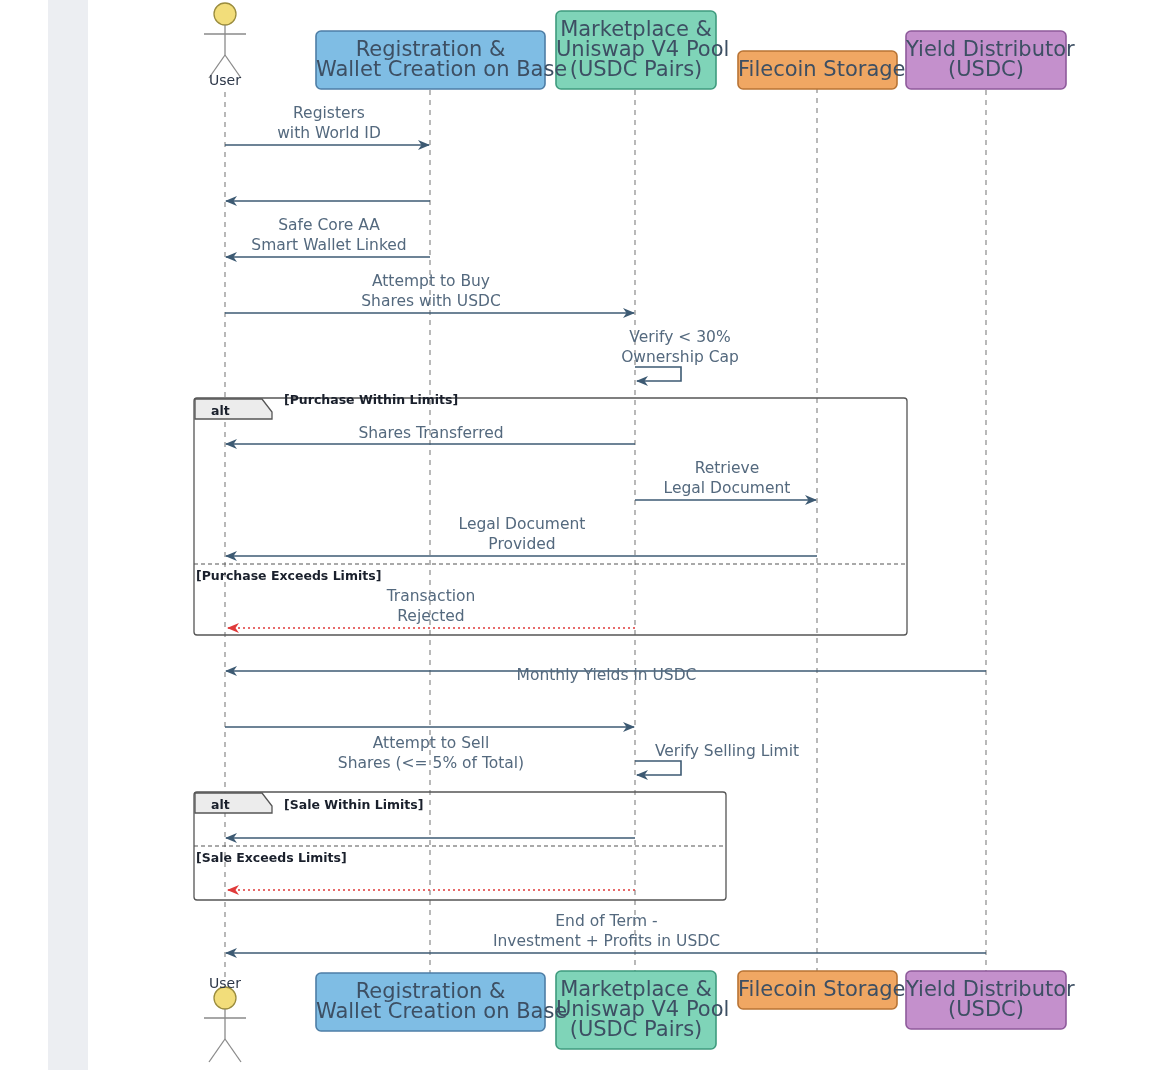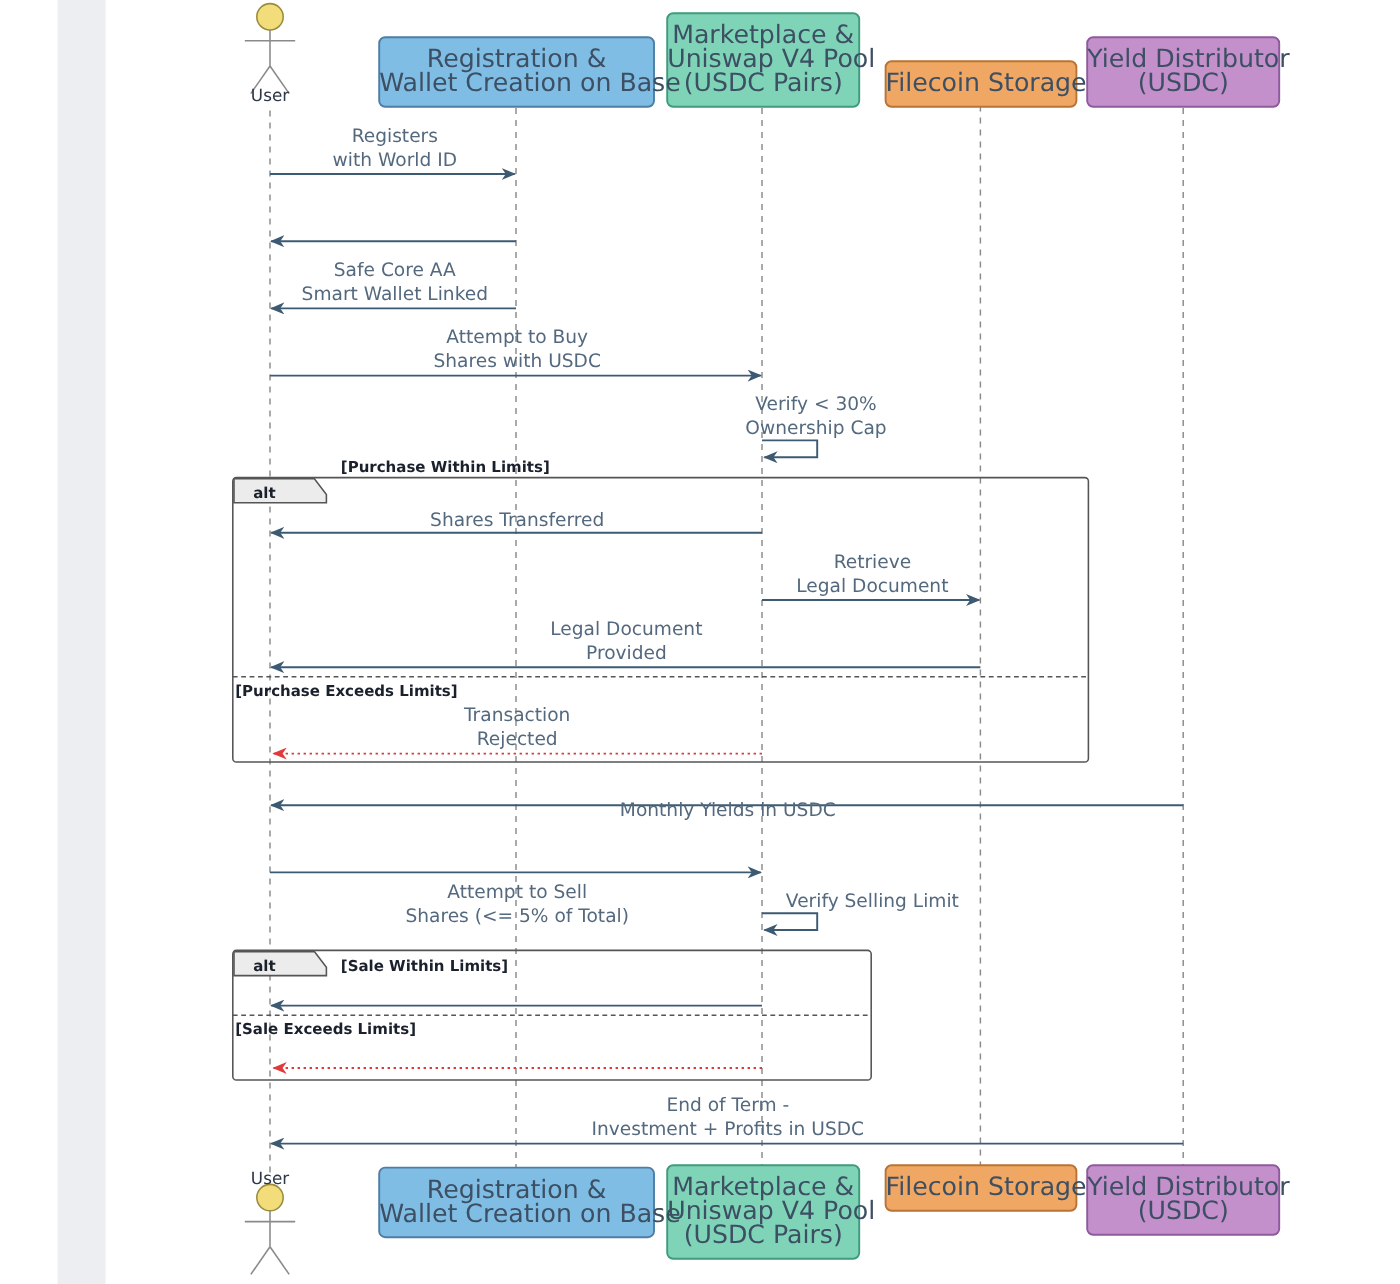--- a/index.html
+++ b/index.html
@@ -140,20 +140,20 @@
   <div class="lbl msg-red" style="left:228px;top:586px;width:406px;">Transaction
 Rejected</div>
   <div class="lbl msg" style="left:228px;top:665px;width:757px;">Monthly Yields in USDC</div>
   <div class="lbl msg" style="left:228px;top:685px;width:406px;margin-top:48px;">Attempt to Sell
 Shares (&lt;= 5% of Total)</div>
   <div class="lbl msg" style="left:637px;top:741px;width:180px;">Verify Selling Limit</div>
   <div class="lbl msg" style="left:228px;top:911px;width:757px;">End of Term -
 Investment + Profits in USDC</div>
 
   <div class="lbl alt-kw" style="left:195px;top:401px;width:50px;text-align:left;padding-left:16px;">alt</div>
-  <div class="lbl alt-cond" style="left:284px;top:379px;text-align:right;">[Purchase Within Limits]</div>
+  <div class="lbl alt-cond" style="left:284px;top:390px;text-align:right;">[Purchase Within Limits]</div>
   <div class="lbl alt-cond" style="left:196px;top:566px;text-align:left;">[Purchase Exceeds Limits]</div>
 
   <div class="lbl alt-kw" style="left:195px;top:795px;width:50px;text-align:left;padding-left:16px;">alt</div>
   <div class="lbl alt-cond" style="left:284px;top:795px;text-align:left;">[Sale Within Limits]</div>
   <div class="lbl alt-cond" style="left:196px;top:848px;text-align:left;">[Sale Exceeds Limits]</div>
 
 </div>
 
 </body></html>

